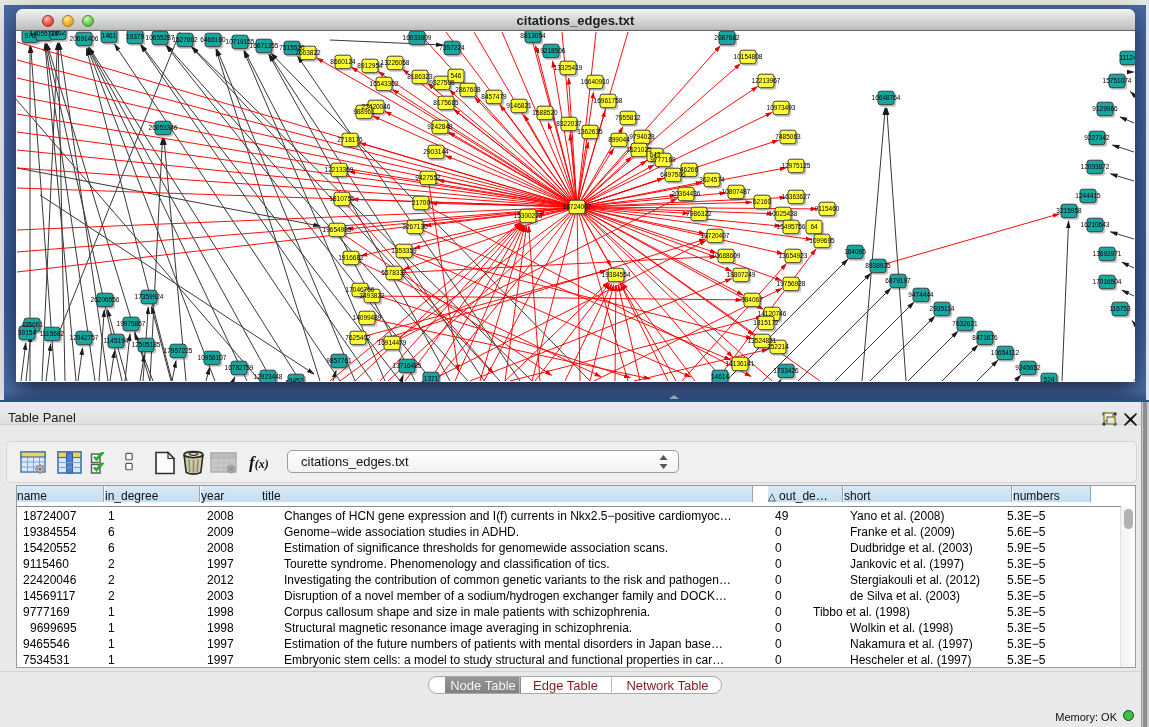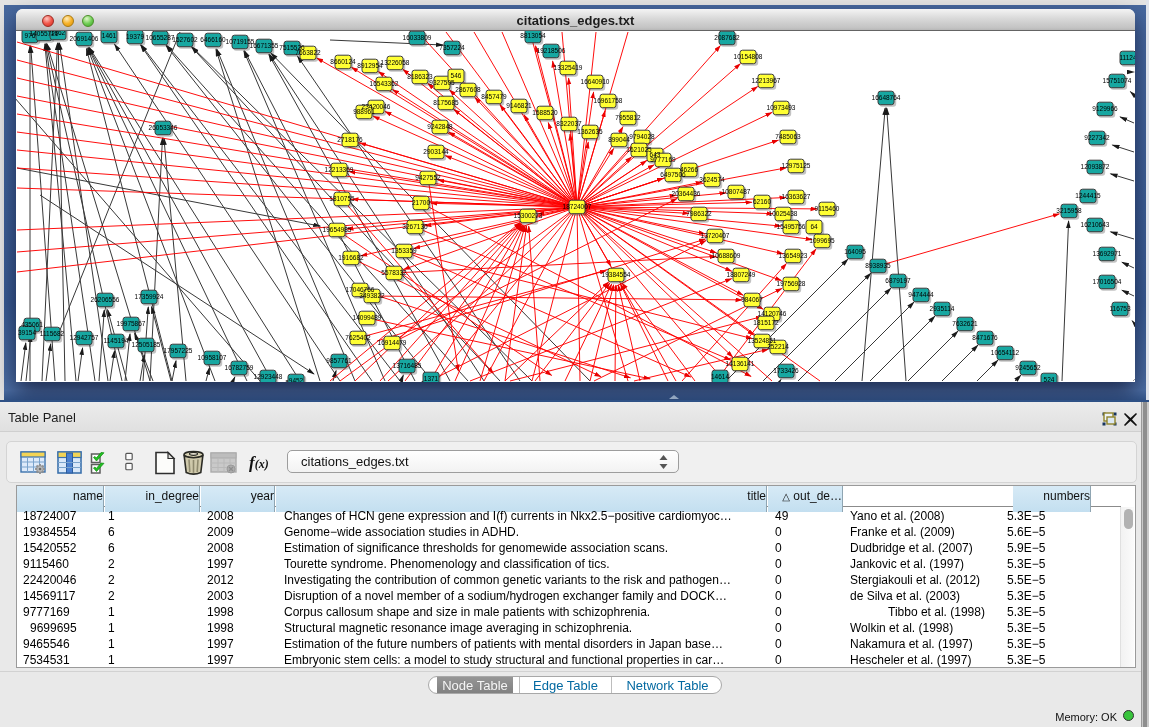--- a/index.html
+++ b/index.html
@@ -8,35 +8,35 @@
 #win{position:absolute;left:12px;top:4px;width:1119px;height:373px;
  border-radius:7px 7px 0 0;box-shadow:0 10px 22px rgba(0,0,25,.6);background:#fff}
 #tbar{position:absolute;left:0;top:0;width:100%;height:22px;border-radius:7px 7px 0 0;
  background:linear-gradient(#f4f4f4,#d9d9d9 45%,#c3c3c3 90%,#b7b7b7);
  border-bottom:1px solid #646464}
 #tbar .ttl{position:absolute;left:0;right:0;top:4px;text-align:center;font-size:13px;font-weight:bold;color:#1d1d1d}
 .tl{position:absolute;top:6px;width:12px;height:12px;border-radius:50%}
 #canvas{position:absolute;left:0;top:22px;width:1119px;height:351px;background:#fff;overflow:hidden}
 #rstrip{position:absolute;right:0;top:0;width:3px;height:402px;background:#dfe3ea}
 #panel{position:absolute;left:0;top:400px;width:1149px;height:327px;background:#e9e9e9;border-top:2px solid #2f5186}
-#phead{position:absolute;left:0;top:0;width:1143px;height:30px;background:linear-gradient(#ececec,#e0e0e0);border-bottom:1px solid #cfcfcf}
+#phead{position:absolute;left:0;top:0;width:1143px;height:23px;background:linear-gradient(#ececec,#e0e0e0);border-bottom:1px solid #cfcfcf}
 #phead .t{position:absolute;left:8px;top:8px;font-size:13px;color:#1d1d1d}
 .ticon{position:absolute}
 #drop{position:absolute;left:287px;top:48px;width:392px;height:23px;background:linear-gradient(#fff,#f2f2f2);
  border:1px solid #9d9d9d;border-radius:5px;font-size:13px;color:#111;line-height:21px;padding-left:13px}
 #tablewrap{position:absolute;left:16px;top:83px;width:1120px;height:183px;background:#fff;border:1px solid #9a9a9a;overflow:hidden}
 #thead{position:absolute;left:0;top:0;width:1104px;height:21px;border-bottom:1px solid #8b8b8b}
-.hc{position:absolute;top:0;height:26px;border-right:1px solid #8fa5b2;background:linear-gradient(#d7eaf6,#c3dff0);font-size:12px;color:#111;text-align:right;line-height:21px}
+.hc{position:absolute;top:0;height:16px;border-right:1px solid #8fa5b2;background:linear-gradient(#d7eaf6,#c3dff0);font-size:12px;color:#111;text-align:left;line-height:21px}
 .rows{position:absolute;left:0;top:22px;width:1104px;font-size:12px;color:#000}
 .tr{position:absolute;height:16px;line-height:16px;white-space:nowrap}
 .td{position:absolute;overflow:hidden}
 #vscroll{position:absolute;right:1px;top:21px;width:14px;height:161px;background:linear-gradient(90deg,#f2f2f2,#fbfbfb);border-left:1px solid #e0e0e0}
 #vthumb{position:absolute;left:2.5px;top:2px;width:9px;height:20px;background:#b2b2b2;border-radius:5px}
 #tabs{position:absolute;left:428px;top:274px;width:294px;height:18px;background:#fff;border:1px solid #a8a8a8;border-radius:9px;overflow:hidden;font-size:13px}
-#tabs .seg{position:absolute;top:0;height:18px;text-align:center;line-height:17px;color:#0369a1}
+#tabs .seg{position:absolute;top:0;height:18px;text-align:center;line-height:17px;color:#7f1d1d}
 #tabs .sel{background:linear-gradient(#969696,#7e7e7e);color:#f5f5f5}
 #status{position:absolute;right:32px;top:309px;font-size:11px;color:#111}
 #memdot{position:absolute;right:15px;top:308px;width:11px;height:11px;border-radius:50%;background:#38c43c;border:1.5px solid #333}
 #redge{position:absolute;right:0;top:402px;width:8px;height:325px;background:#c9c9c9;border-left:1px solid #9a9a9a}
 #redge .in{position:absolute;left:1px;top:0;width:4px;height:100%;background:#8e8e8e}
 </style></head><body>
 <div id="desk">
   <div id="win">
     <div id="tbar">
       <div class="tl" style="left:26px;background:radial-gradient(circle at 38% 28%,#ffc5bf,#f1564a 52%,#cf2c20);border:1px solid #9e2a22"></div>
@@ -774,22 +774,23 @@
       <path d="M4.5,0 L8.5,5 L0.5,5 z" fill="#555"></path>
         <path d="M4.5,14 L8.5,9 L0.5,9 z" fill="#555"></path>
     </svg>
   </div>
 
   <div id="tablewrap">
     <div id="thead">
       <div class="hc" style="left:0;width:87px">name</div>
       <div class="hc" style="left:88px;width:95px">in_degree</div>
       <div class="hc" style="left:184px;width:74px">year</div>
-      <div class="hc" style="left:259px;width:491px">title</div>
+      <div class="hc" style="left:245px;width:491px">title</div>
       <div class="hc" style="left:751px;width:75px"><span style="font-size:10px">△</span> out_de…</div>
+      <div class="hc" style="left:827px;width:168px">short</div>
       <div class="hc" style="left:996px;width:78px">numbers</div>
     </div>
     <div class="rows">
 <div class="tr" style="top:0px">
           <span class="td" style="left:6px">18724007</span>
           <span class="td" style="left:91px">1</span>
           <span class="td" style="left:190px">2008</span>
           <span class="td" style="left:267px">Changes of HCN gene expression and I(f) currents in Nkx2.5−positive cardiomyoc…</span>
           <span class="td" style="left:758px">49</span>
           <span class="td" style="left:833px">Yano et al. (2008)</span>
@@ -803,21 +804,21 @@
           <span class="td" style="left:758px">0</span>
           <span class="td" style="left:833px">Franke et al. (2009)</span>
           <span class="td" style="left:990px">5.6E−5</span>
         </div>
 <div class="tr" style="top:32px">
           <span class="td" style="left:6px">15420552</span>
           <span class="td" style="left:91px">6</span>
           <span class="td" style="left:190px">2008</span>
           <span class="td" style="left:267px">Estimation of significance thresholds for genomewide association scans.</span>
           <span class="td" style="left:758px">0</span>
-          <span class="td" style="left:833px">Dudbridge et al. (2007)</span>
+          <span class="td" style="left:833px">Dudbridge et al. (2003)</span>
           <span class="td" style="left:990px">5.9E−5</span>
         </div>
 <div class="tr" style="top:48px">
           <span class="td" style="left:6px">9115460</span>
           <span class="td" style="left:91px">2</span>
           <span class="td" style="left:190px">1997</span>
           <span class="td" style="left:267px">Tourette syndrome. Phenomenology and classification of tics.</span>
           <span class="td" style="left:758px">0</span>
           <span class="td" style="left:833px">Jankovic et al. (1997)</span>
           <span class="td" style="left:990px">5.3E−5</span>
@@ -839,21 +840,21 @@
           <span class="td" style="left:758px">0</span>
           <span class="td" style="left:833px">de Silva et al. (2003)</span>
           <span class="td" style="left:990px">5.3E−5</span>
         </div>
 <div class="tr" style="top:96px">
           <span class="td" style="left:6px">9777169</span>
           <span class="td" style="left:91px">1</span>
           <span class="td" style="left:190px">1998</span>
           <span class="td" style="left:267px">Corpus callosum shape and size in male patients with schizophrenia.</span>
           <span class="td" style="left:758px">0</span>
-          <span class="td" style="left:871px">Tibbo et al. (1998)</span>
+          <span class="td" style="left:796px">Tibbo et al. (1998)</span>
           <span class="td" style="left:990px">5.3E−5</span>
         </div>
 <div class="tr" style="top:112px">
           <span class="td" style="left:13px">9699695</span>
           <span class="td" style="left:91px">1</span>
           <span class="td" style="left:190px">1998</span>
           <span class="td" style="left:267px">Structural magnetic resonance image averaging in schizophrenia.</span>
           <span class="td" style="left:758px">0</span>
           <span class="td" style="left:833px">Wolkin et al. (1998)</span>
           <span class="td" style="left:990px">5.3E−5</span>
@@ -876,21 +877,21 @@
           <span class="td" style="left:833px">Hescheler et al. (1997)</span>
           <span class="td" style="left:990px">5.3E−5</span>
         </div>
     </div>
     <div id="vscroll">
         <div id="vthumb"></div>
       </div>
   </div>
   <div style="position:absolute;left:0;top:269px;width:1143px;height:1px;background:#d2d2d2"></div>
   <div id="tabs">
-    <div class="seg sel" style="left:8px;width:76px">Node Table</div>
+    <div class="seg sel" style="left:16px;width:76px">Node Table</div>
     <div class="seg" style="left:90px;width:92px;border-left:1px solid #bdbdbd">Edge Table</div>
     <div class="seg" style="left:182px;width:112px;border-left:1px solid #bdbdbd">Network Table</div>
   </div>
   <div id="status">Memory: OK</div>
   <div id="memdot"></div>
 </div>
 <div id="redge">
     <div class="in"></div>
   </div>
 

